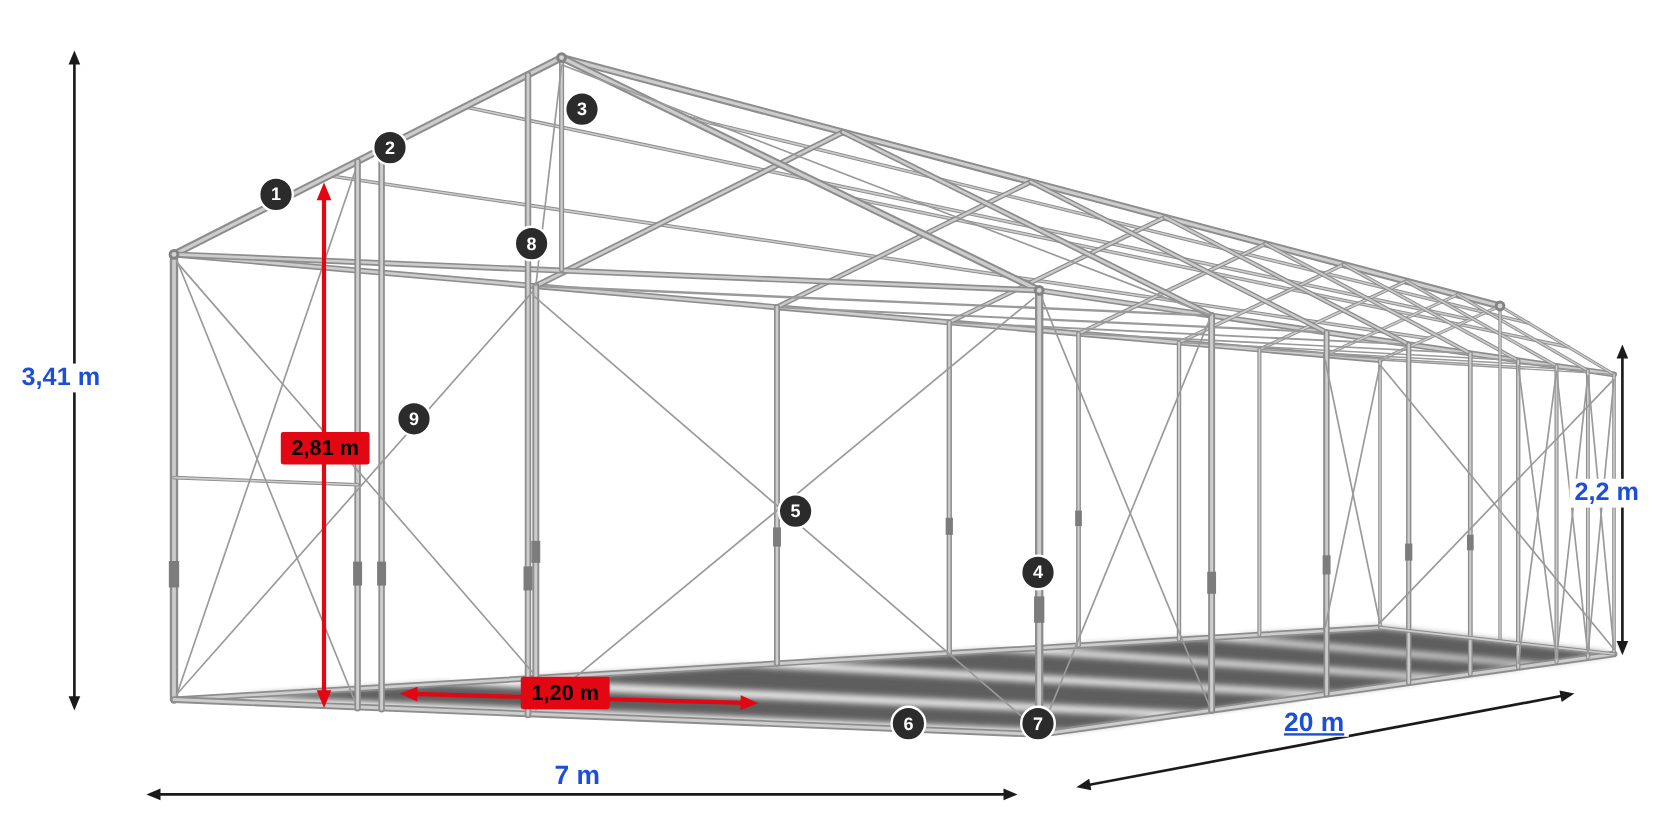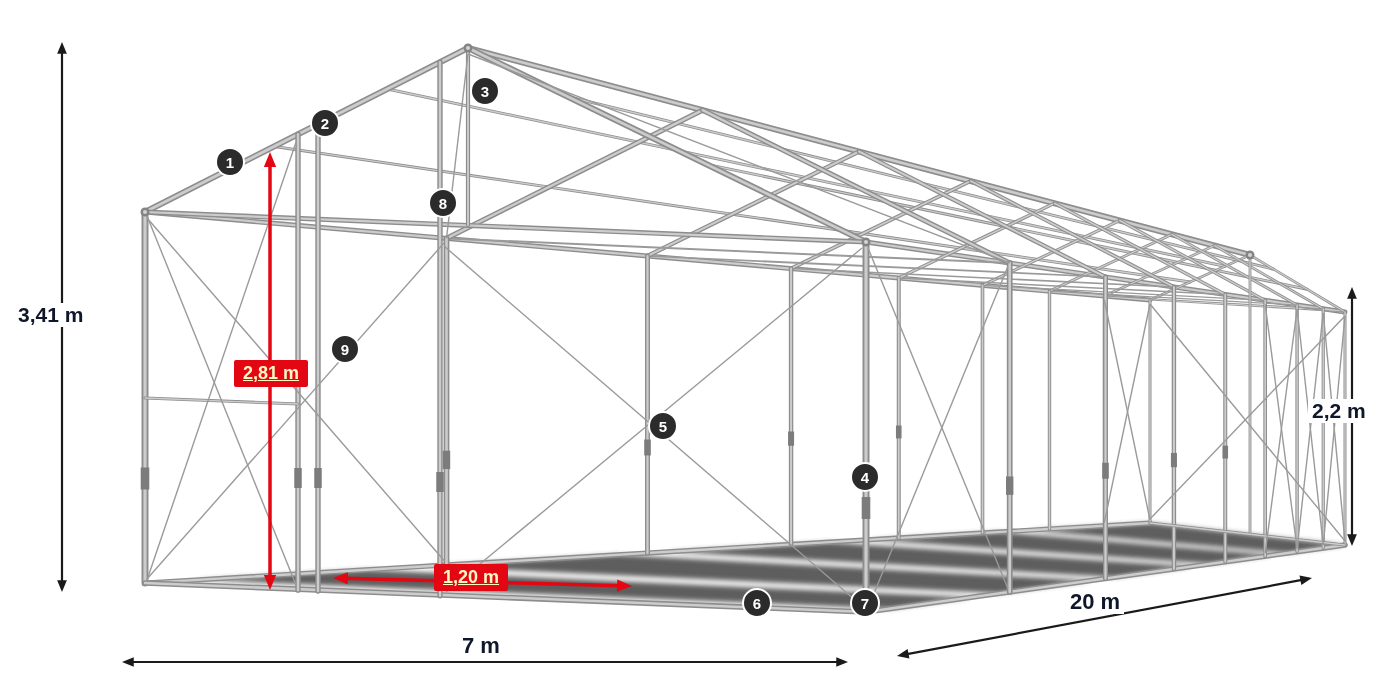--- a/index.html
+++ b/index.html
@@ -1,25 +1,25 @@
 <!DOCTYPE html>
 <html><head>
 <meta charset="utf-8">
 <style>
   html,body{margin:0;padding:0;}
   body{width:1400px;height:700px;background:#ffffff;font-family:"Liberation Sans",sans-serif;overflow:hidden;}
   .stage{position:relative;width:1400px;height:700px;background:#ffffff;}
   #frame-svg{position:absolute;left:0;top:0;z-index:1;}
-  .dim-label{position:absolute;z-index:3;font-weight:700;font-size:21px;color:#0f172a;background:#ffffff;padding:0 4px;line-height:1.15;white-space:nowrap;}
-  .dim-label.red{background:#e30613;color:#fef9c3;font-size:18px;padding:3px 9px;border-radius:2px;text-decoration:underline;}
+  .dim-label{position:absolute;z-index:3;font-weight:700;font-size:21px;color:#1d4ed8;background:#ffffff;padding:0 4px;line-height:1.15;white-space:nowrap;}
+  .dim-label.red{background:#e30613;color:#000000;font-size:18px;padding:3px 9px;border-radius:2px;}
   #lbl-total-height{left:14px;top:303px;}
   #lbl-inner-height{left:234px;top:360px;}
   #lbl-side-height{left:1308px;top:399px;}
   #lbl-width{left:458px;top:633px;font-size:22px;}
-  #lbl-length{left:1066px;top:589px;font-size:22px;}
+  #lbl-length{left:1066px;top:589px;font-size:22px;text-decoration:underline;}
   #lbl-entry-width{left:434px;top:564px;}
   .badge{position:absolute;z-index:4;width:30px;height:30px;border-radius:50%;background:#2b2b2b;border:2px solid #ffffff;box-sizing:border-box;color:#ffffff;display:flex;align-items:center;justify-content:center;font-size:15px;font-weight:700;}
 </style>
 </head>
 <body>
 
 <div class="stage">
   <svg id="frame-svg" width="1400" height="700" viewBox="0 0 1400 700">
       <defs>
         <filter id="soft" x="-20%" y="-20%" width="140%" height="140%">

